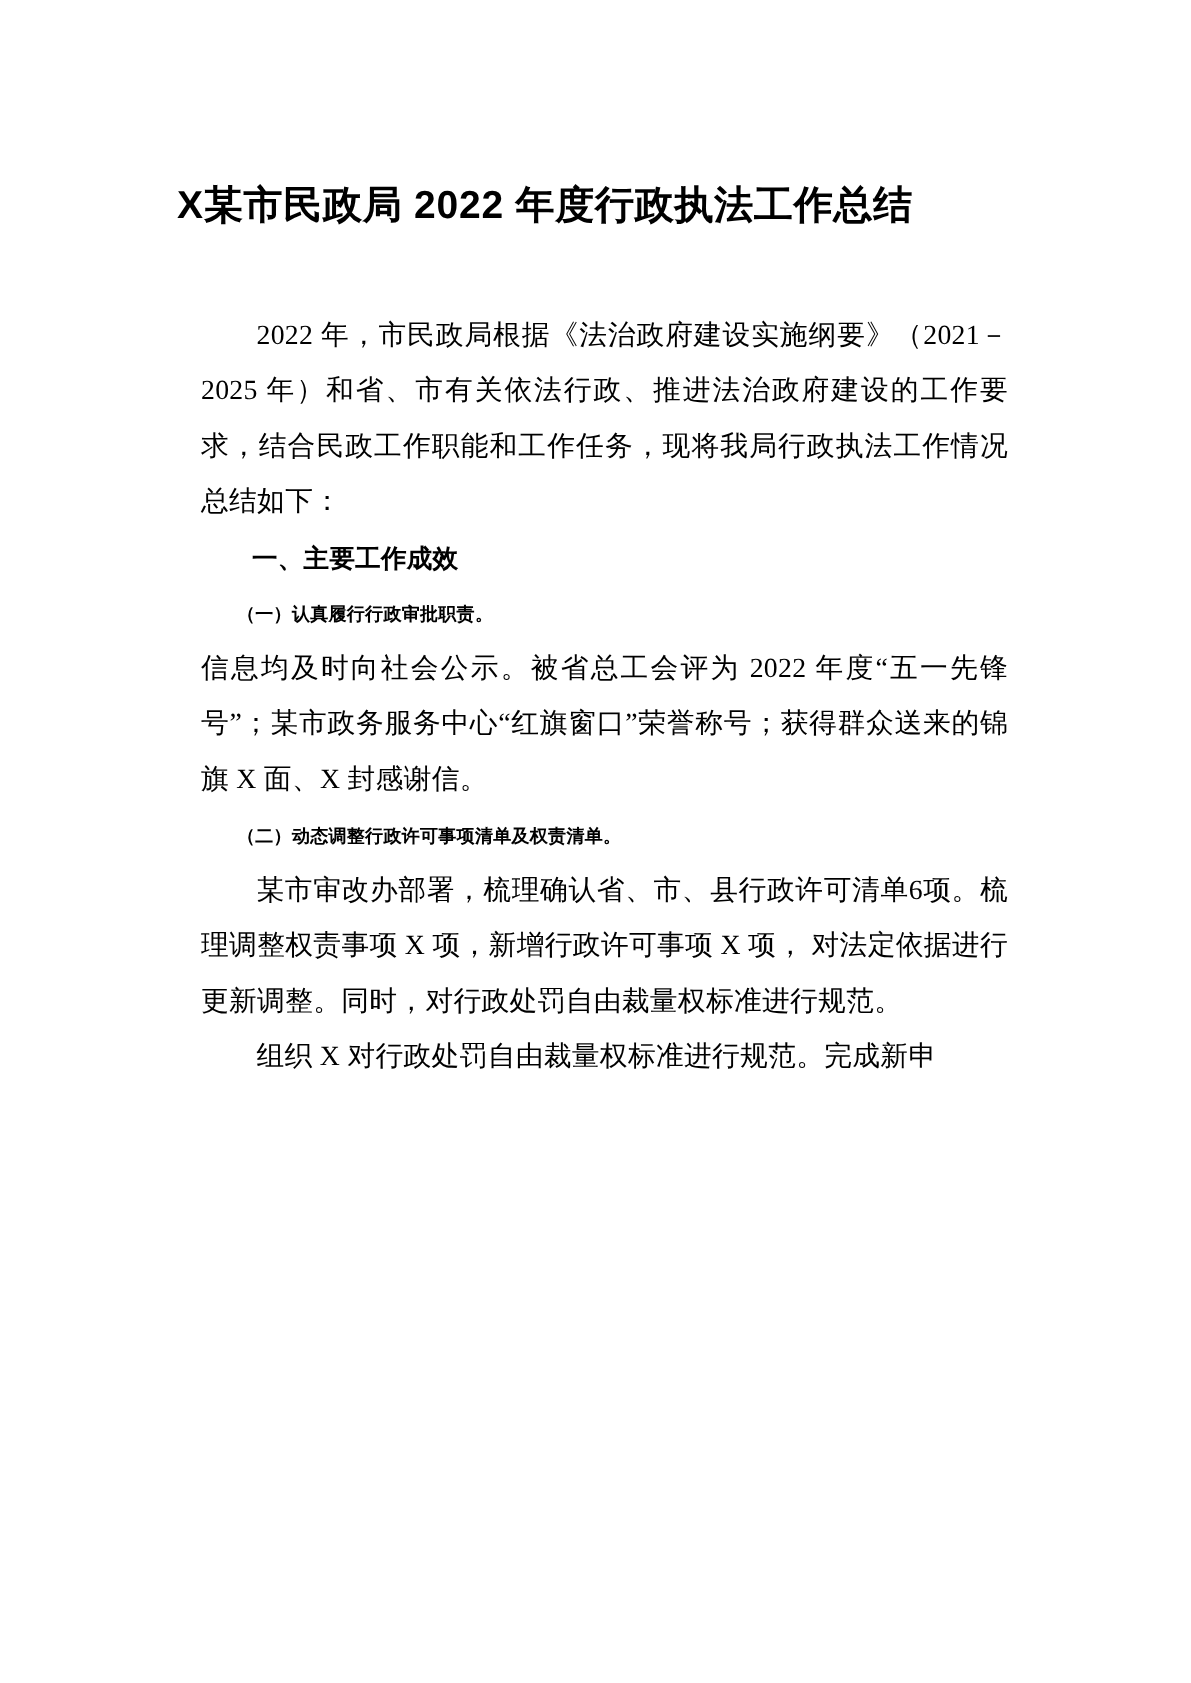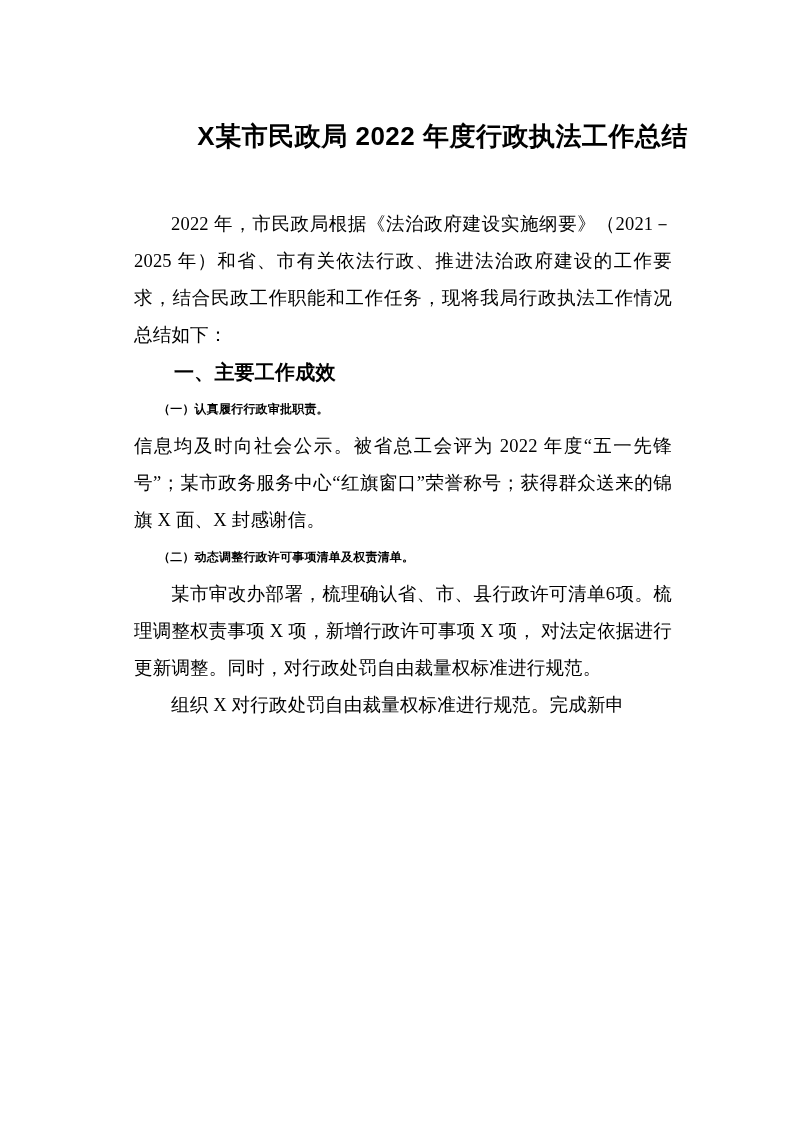--- a/index.html
+++ b/index.html
@@ -21,21 +21,21 @@
     box-sizing: border-box;
     padding: 118px 106px 0 118px;
     background: #ffffff;
   }
   .doc-title {
     font-family: "Liberation Sans", "DejaVu Sans", sans-serif;
     font-size: 26px;
     font-weight: bold;
     line-height: 1.4;
     letter-spacing: 0.5px;
-    text-align: right;
+    text-align: left;
     margin: 0 0 52px 0;
     white-space: nowrap;
   }
   .body-text {
     font-size: 18.5px;
     line-height: 37px;
     text-align: justify;
     text-justify: inter-ideograph;
     letter-spacing: 0.2px;
     margin: 16px;
@@ -44,21 +44,21 @@
     text-indent: 2em;
     margin: 0;
   }
   .para.noindent {
     text-indent: 0;
   }
   .heading-bold {
     text-indent: 2em;
     font-weight: bold;
     font-family: "Liberation Sans", "DejaVu Sans", sans-serif;
-    font-size: 20px;
+    font-size: 17px;
     margin: 0;
   }
   .subheading-bold {
     text-indent: 2em;
     font-weight: bold;
     font-family: "Liberation Sans", "DejaVu Sans", sans-serif;
     font-size: 12px;
     margin: 0;
   }
 </style>

